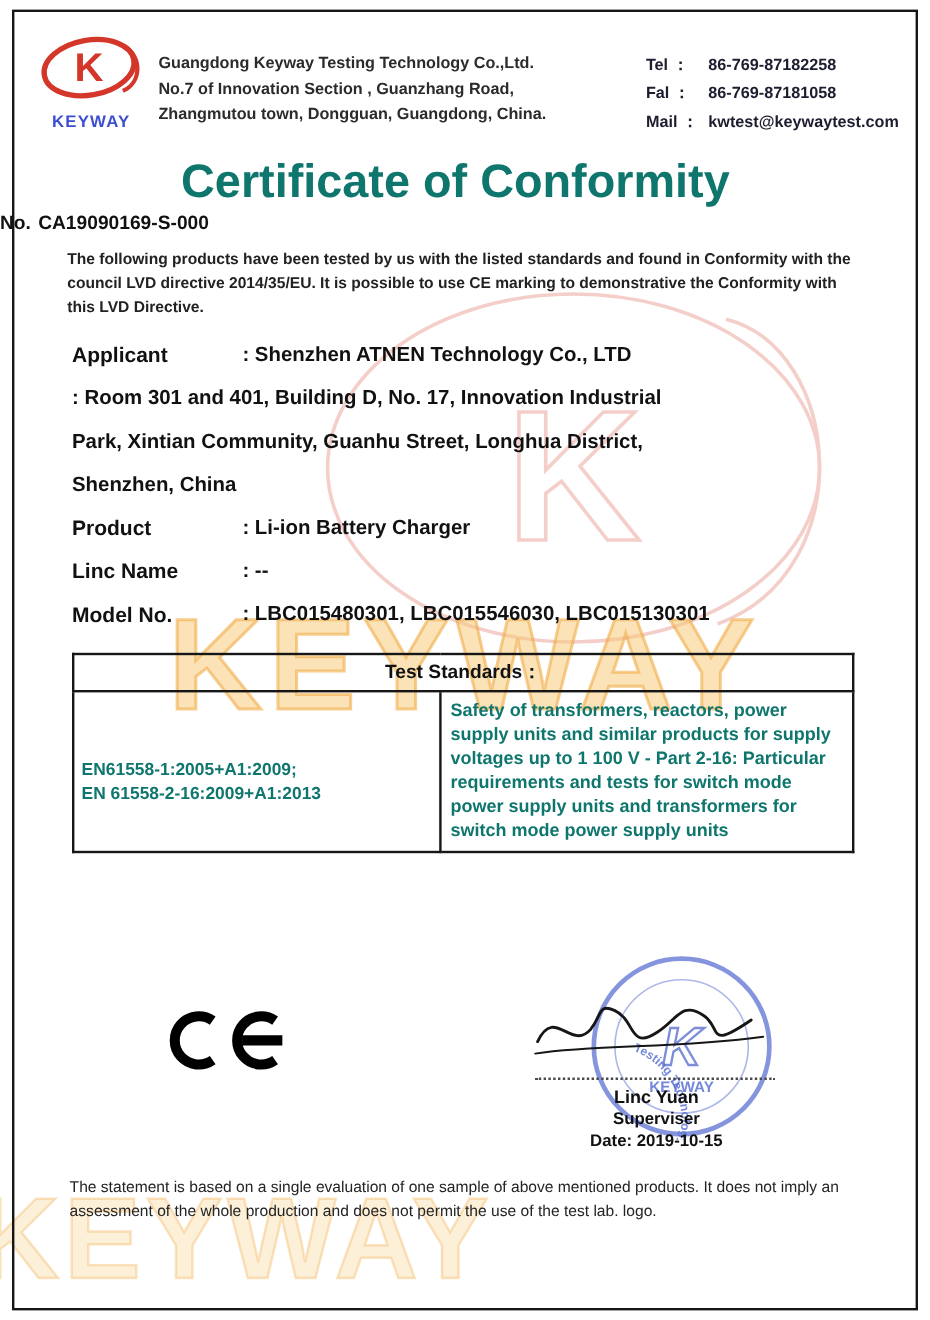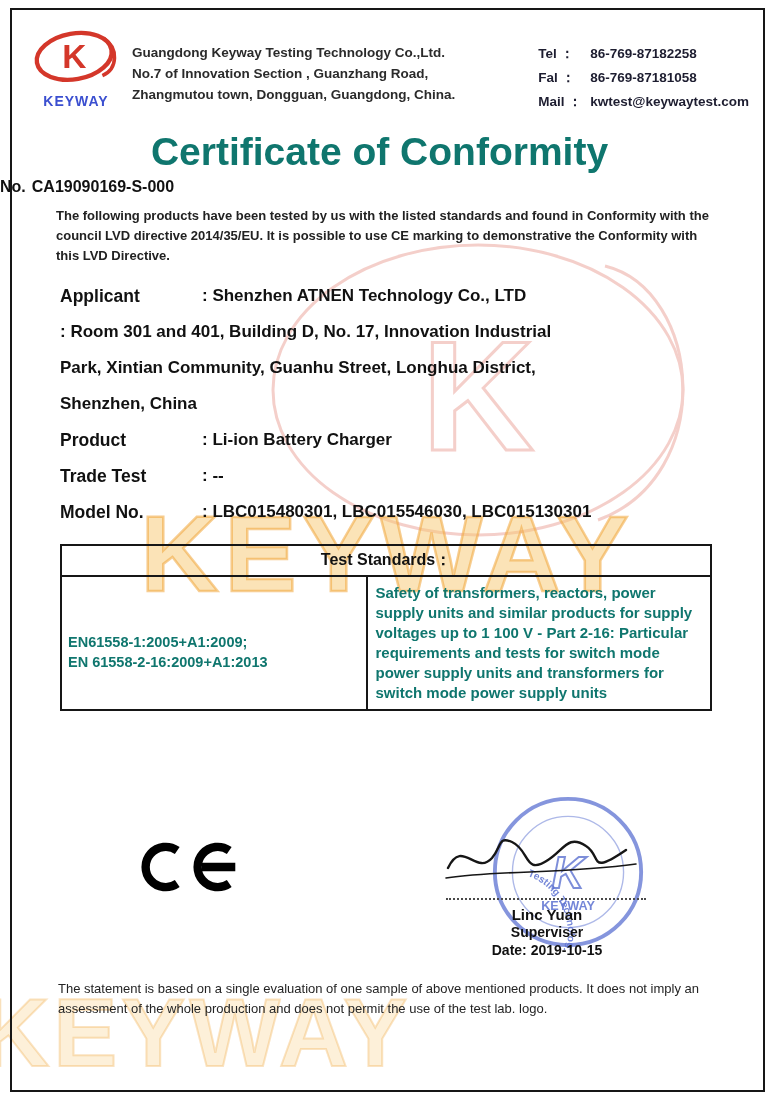--- a/index.html
+++ b/index.html
@@ -133,21 +133,21 @@
         <span class="field-value">: Shenzhen ATNEN Technology Co., LTD</span>
       </div>
       <div class="field">
         <span class="field-value">: Room 301 and 401, Building D, No. 17, Innovation Industrial Park, Xintian Community, Guanhu Street, Longhua District, Shenzhen, China</span>
       </div>
       <div class="field">
         <span class="field-label">Product</span>
         <span class="field-value">: Li-ion Battery Charger</span>
       </div>
       <div class="field">
-        <span class="field-label">Trade Test</span>
+        <span class="field-label">Linc Name</span>
         <span class="field-value">: --</span>
       </div>
       <div class="field">
         <span class="field-label">Model No.</span>
         <span class="field-value">: LBC015480301, LBC015546030, LBC015130301</span>
       </div>
     </div>
 
     <table class="standards">
       <tbody>

